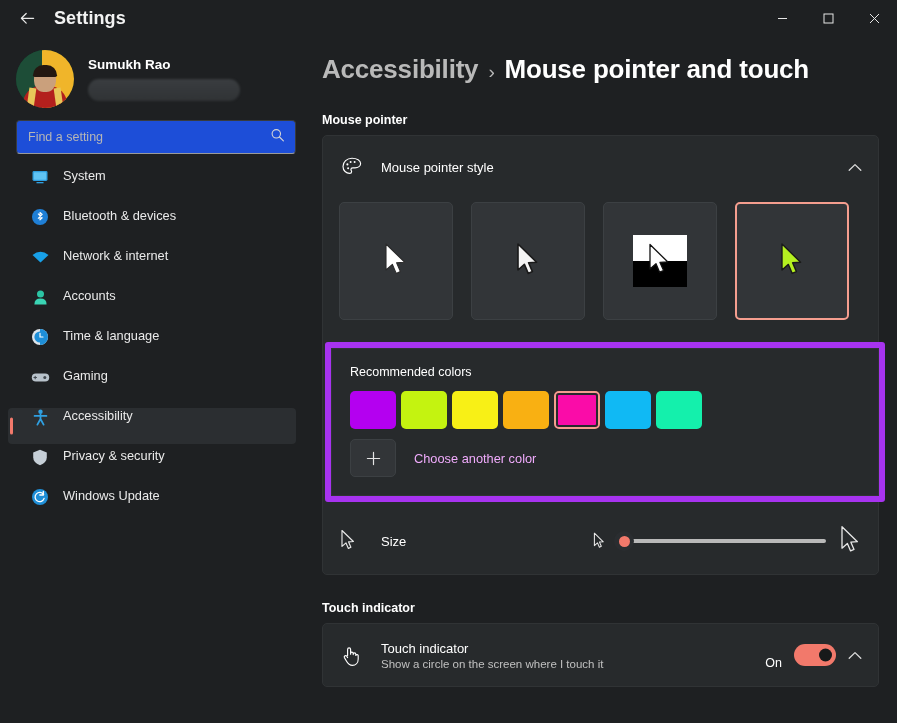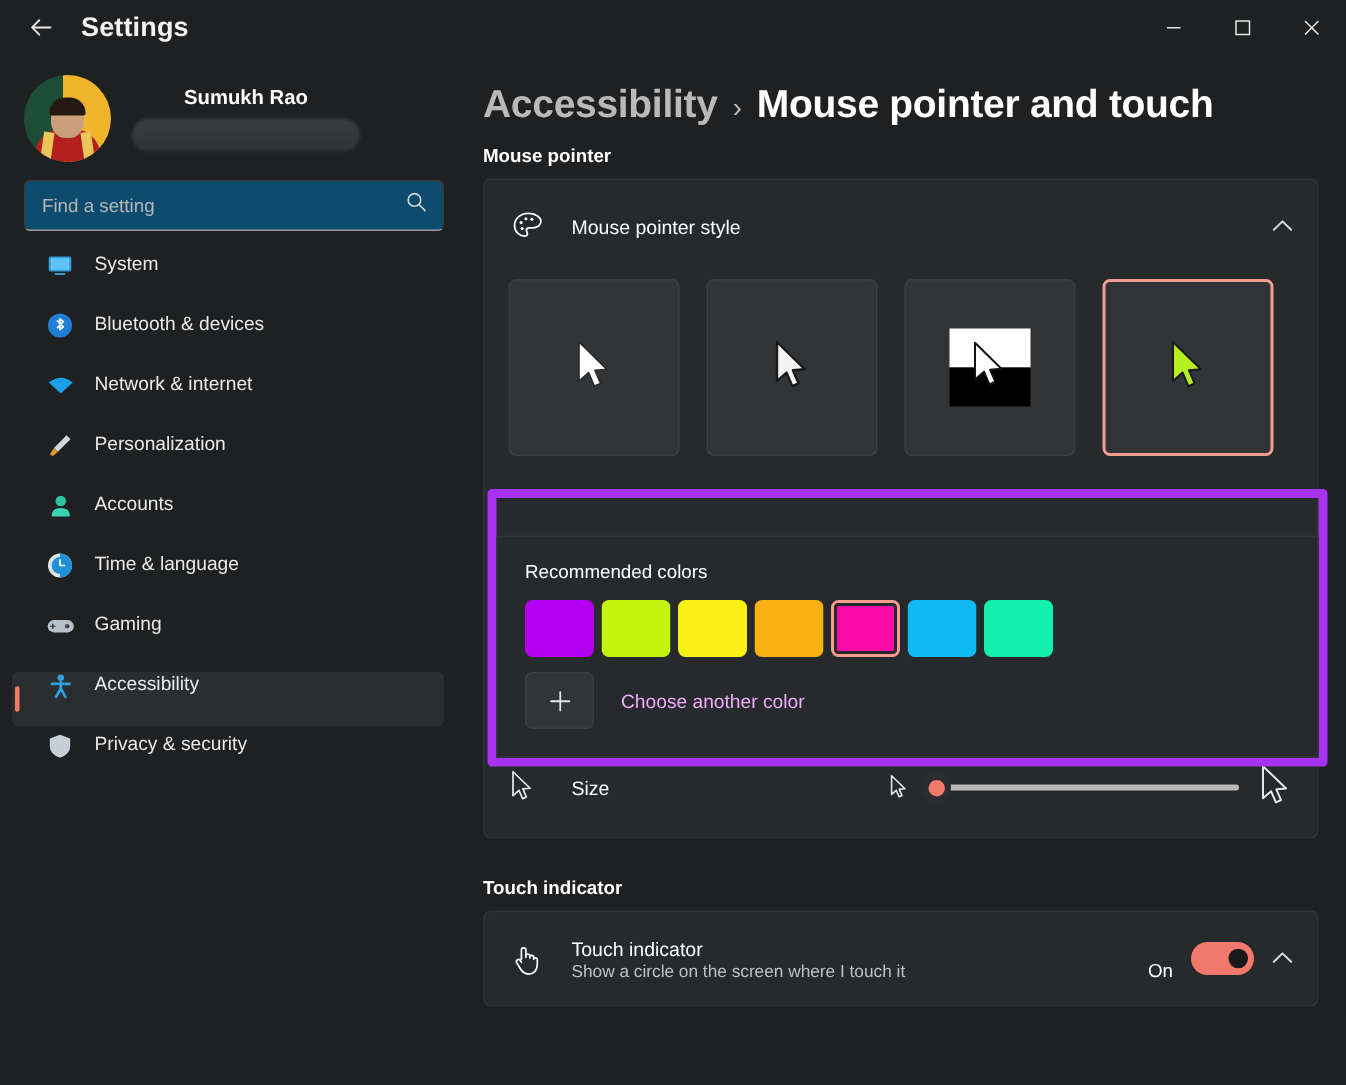--- a/index.html
+++ b/index.html
@@ -62,30 +62,30 @@
   }
   .avatar .av-scarf-l {
     position: absolute; left: 12px; bottom: 0; width: 7px; height: 20px;
     background: #e8c659; transform: rotate(8deg);
   }
   .avatar .av-scarf-r {
     position: absolute; right: 12px; bottom: 0; width: 7px; height: 20px;
     background: #e8c659; transform: rotate(-8deg);
   }
   .profile-text { margin-left: 14px; }
-  .profile-name { font-size: 13.5px; font-weight: 700; color: #ffffff; text-align: center; }
+  .profile-name { font-size: 13.5px; font-weight: 700; color: #ffffff; }
   .profile-email-redacted {
     margin-top: 7px; width: 152px; height: 22px; border-radius: 11px;
     background: linear-gradient(180deg,#3a3d40,#303335);
     filter: blur(1.2px);
   }
 
   .search-wrap { padding: 12px 14px 0 16px; }
   .search-box {
-    position: relative; height: 34px; background: #0c4a6e;
+    position: relative; height: 34px; background: #1d4ed8;
     border: 1px solid #383b3e; border-bottom: 1px solid #9a9a9a;
     border-radius: 4px; display: flex; align-items: center;
   }
   .search-input {
     flex: 1; background: transparent; border: none; outline: none;
     color: #cfcfcf; font-size: 12.5px; font-family: "Liberation Sans", sans-serif;
     padding: 0 30px 0 11px;
   }
   .search-input::placeholder { color: #b6b6b6; }
   .search-icon { position: absolute; right: 10px; top: 50%; transform: translateY(-50%); color: #d6d6d6; }
@@ -115,21 +115,21 @@
   .breadcrumb {
     display: flex; align-items: baseline; padding: 18px 0 0 12px;
     font-size: 26px; font-weight: 600; letter-spacing: -.2px;
   }
   .crumb-parent { color: #b9b9b9; cursor: pointer; }
   .crumb-sep { color: #b9b9b9; margin: 0 10px; font-size: 19px; font-weight: 400; }
   .crumb-current { color: #ffffff; }
 
   .section-title {
     font-size: 12.5px; font-weight: 700; color: #ffffff;
-    margin: 12px 0 8px 12px;
+    margin: 28px 0 8px 12px;
   }
 
   .card {
     margin-left: 12px; width: 557px; background: #272a2c;
     border: 1px solid #303335; border-radius: 5px;
   }
   .card-row {
     display: flex; align-items: center; min-height: 62px; padding: 0 16px;
     cursor: pointer;
   }
@@ -156,21 +156,20 @@
   .invert-box .cur { position: absolute; left: 13px; top: 8px; }
 
   
   .highlight-box {
     position: absolute; left: 2px; top: 0; width: 560px;
     border: 6px solid #a733f0; border-radius: 3px;
   }
   .colors-card {
     background: #272a2c; border: 1px solid #303335;
     padding: 16px 18px 18px 18px;
-    margin-top: 25px;
   }
   .rec-label { font-size: 12.5px; color: #ffffff; margin-bottom: 12px; }
   .swatches { display: flex; gap: 5px; margin-bottom: 10px; }
   .swatch {
     width: 46px; height: 38px; border-radius: 5px; cursor: pointer;
     border: 2px solid transparent;
   }
   .swatch.selected { border: 2px solid #f59e8f; outline: 2px solid #272a2c; outline-offset: -4px; }
   .another-row { display: flex; align-items: center; margin-top: 8px; }
   .plus-btn {
@@ -299,29 +298,20 @@
 
       <div class="nav-item">
         <span class="nav-icon">
           <svg width="19" height="14" viewBox="0 0 19 14">
             <path d="M1.5 5 Q9.5 -1.4 17.5 5 L9.5 12.4 Z" fill="#18a0e8"></path>
           </svg>
         </span>
         <span class="nav-label">Network &amp; internet</span>
       </div>
 
-      <div class="nav-item">
-        <span class="nav-icon">
-          <svg width="18" height="18" viewBox="0 0 18 18">
-            <path d="M13.4 2.2 L16 4.8 L7.6 13.2 L5 10.6 Z" fill="#cfd6dd"></path>
-            <path d="M5 10.6 L7.6 13.2 L4.4 16 L2.2 15 Z" fill="#e8922e"></path>
-          </svg>
-        </span>
-        <span class="nav-label">Personalization</span>
-      </div>
 
 
       <div class="nav-item">
         <span class="nav-icon">
           <svg width="17" height="17" viewBox="0 0 17 17">
             <circle cx="8.5" cy="5" r="3.5" fill="#2bc4a4"></circle>
             <path d="M2.4 15.4 Q2.4 9.6 8.5 9.6 Q14.6 9.6 14.6 15.4 Z" fill="#3ad4b4"></path>
           </svg>
         </span>
         <span class="nav-label">Accounts</span>
@@ -362,20 +352,30 @@
 
       <div class="nav-item">
         <span class="nav-icon">
           <svg width="16" height="17" viewBox="0 0 16 17">
             <path d="M8 0.8 L14.8 3.4 V8.6 Q14.8 13.6 8 16.2 Q1.2 13.6 1.2 8.6 V3.4 Z" fill="#c6cfd7"></path>
           </svg>
         </span>
         <span class="nav-label">Privacy &amp; security</span>
       </div>
 
+      <div class="nav-item">
+        <span class="nav-icon">
+          <svg width="18" height="18" viewBox="0 0 18 18">
+            <circle cx="9" cy="9" r="8" fill="#1f8fd8"></circle>
+            <path d="M12.6 6.6 A4.6 4.6 0 1 0 13.1 10.4" stroke="#ffffff" stroke-width="1.3" fill="none" stroke-linecap="round"></path>
+            <path d="M12.3 3.4 V7 H8.8" stroke="#ffffff" stroke-width="1.3" fill="none" stroke-linecap="round" stroke-linejoin="round"></path>
+          </svg>
+        </span>
+        <span class="nav-label">Windows Update</span>
+      </div>
 
     </div>
   </div>
 
   <div class="content">
 
     <div class="breadcrumb">
       <span class="crumb-parent">Accessibility</span>
       <span class="crumb-sep">›</span>
       <span class="crumb-current">Mouse pointer and touch</span>

